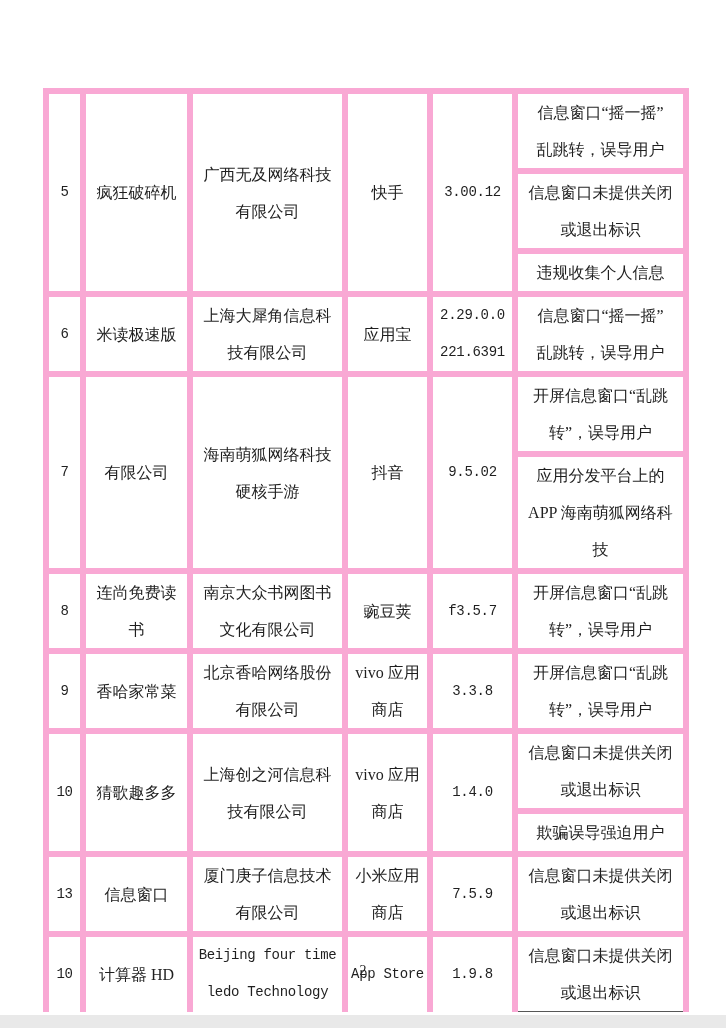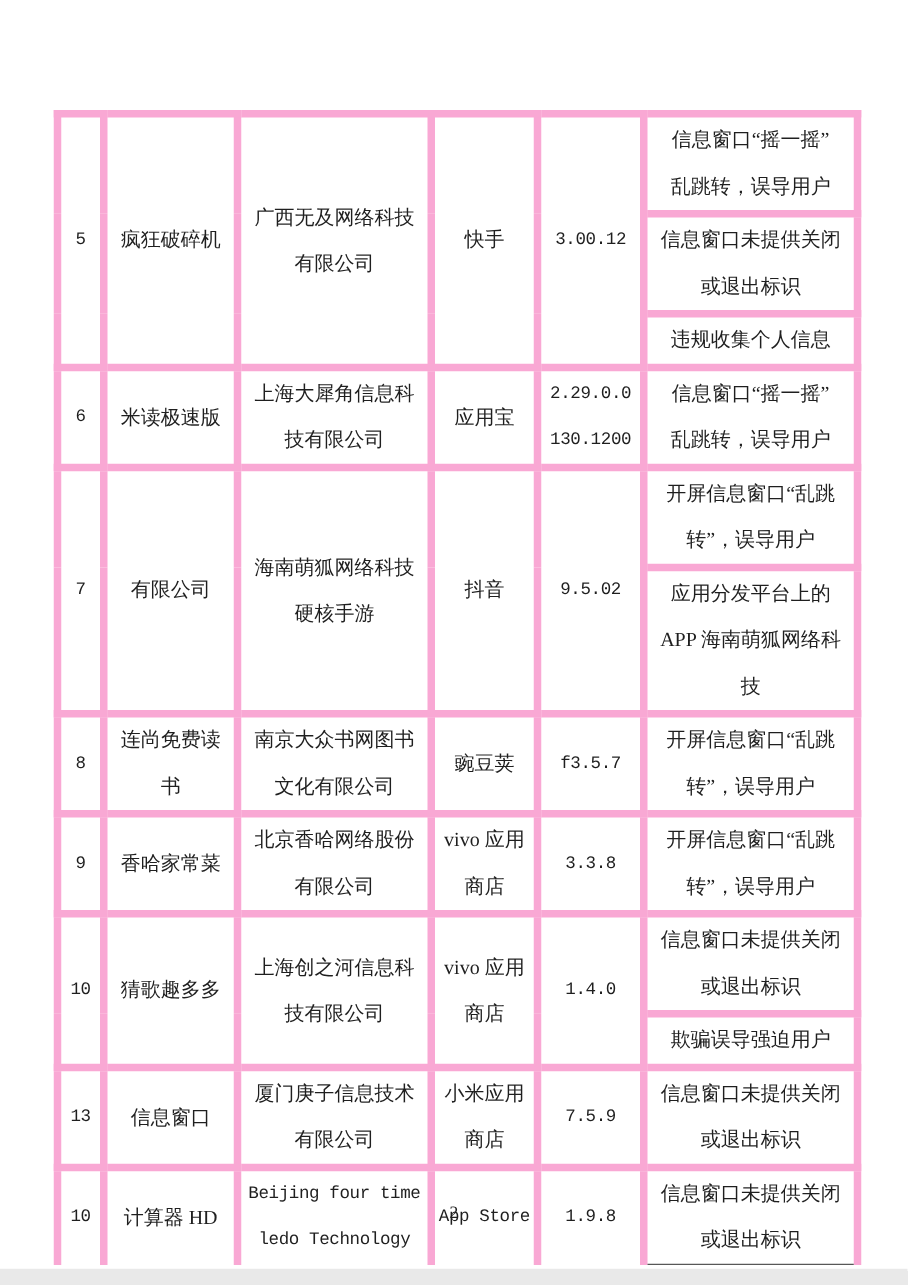--- a/index.html
+++ b/index.html
@@ -95,21 +95,21 @@
 
     <td data-name="cell-issue">违规收集个人信息</td>
   </tr>
         <tr data-name="table-row" style="height: 77px;">
     <td data-name="cell-no" rowspan="1" class="latin">6</td>
     <td data-name="cell-app-name" rowspan="1">米读极速版</td>
     <td data-name="cell-company" rowspan="1">上海大犀角信息科
 技有限公司</td>
     <td data-name="cell-store" rowspan="1">应用宝</td>
     <td data-name="cell-version" rowspan="1" class="latin">2.29.0.0
-130.1200</td>
+221.6391</td>
     <td data-name="cell-issue">信息窗口“摇一摇”
 乱跳转，误导用户</td>
   </tr>
         <tr data-name="table-row" style="height: 77px;">
     <td data-name="cell-no" rowspan="2" class="latin">7</td>
     <td data-name="cell-app-name" rowspan="2">有限公司</td>
     <td data-name="cell-company" rowspan="2">海南萌狐网络科技
 硬核手游</td>
     <td data-name="cell-store" rowspan="2">抖音</td>
     <td data-name="cell-version" rowspan="2" class="latin">9.5.02</td>

